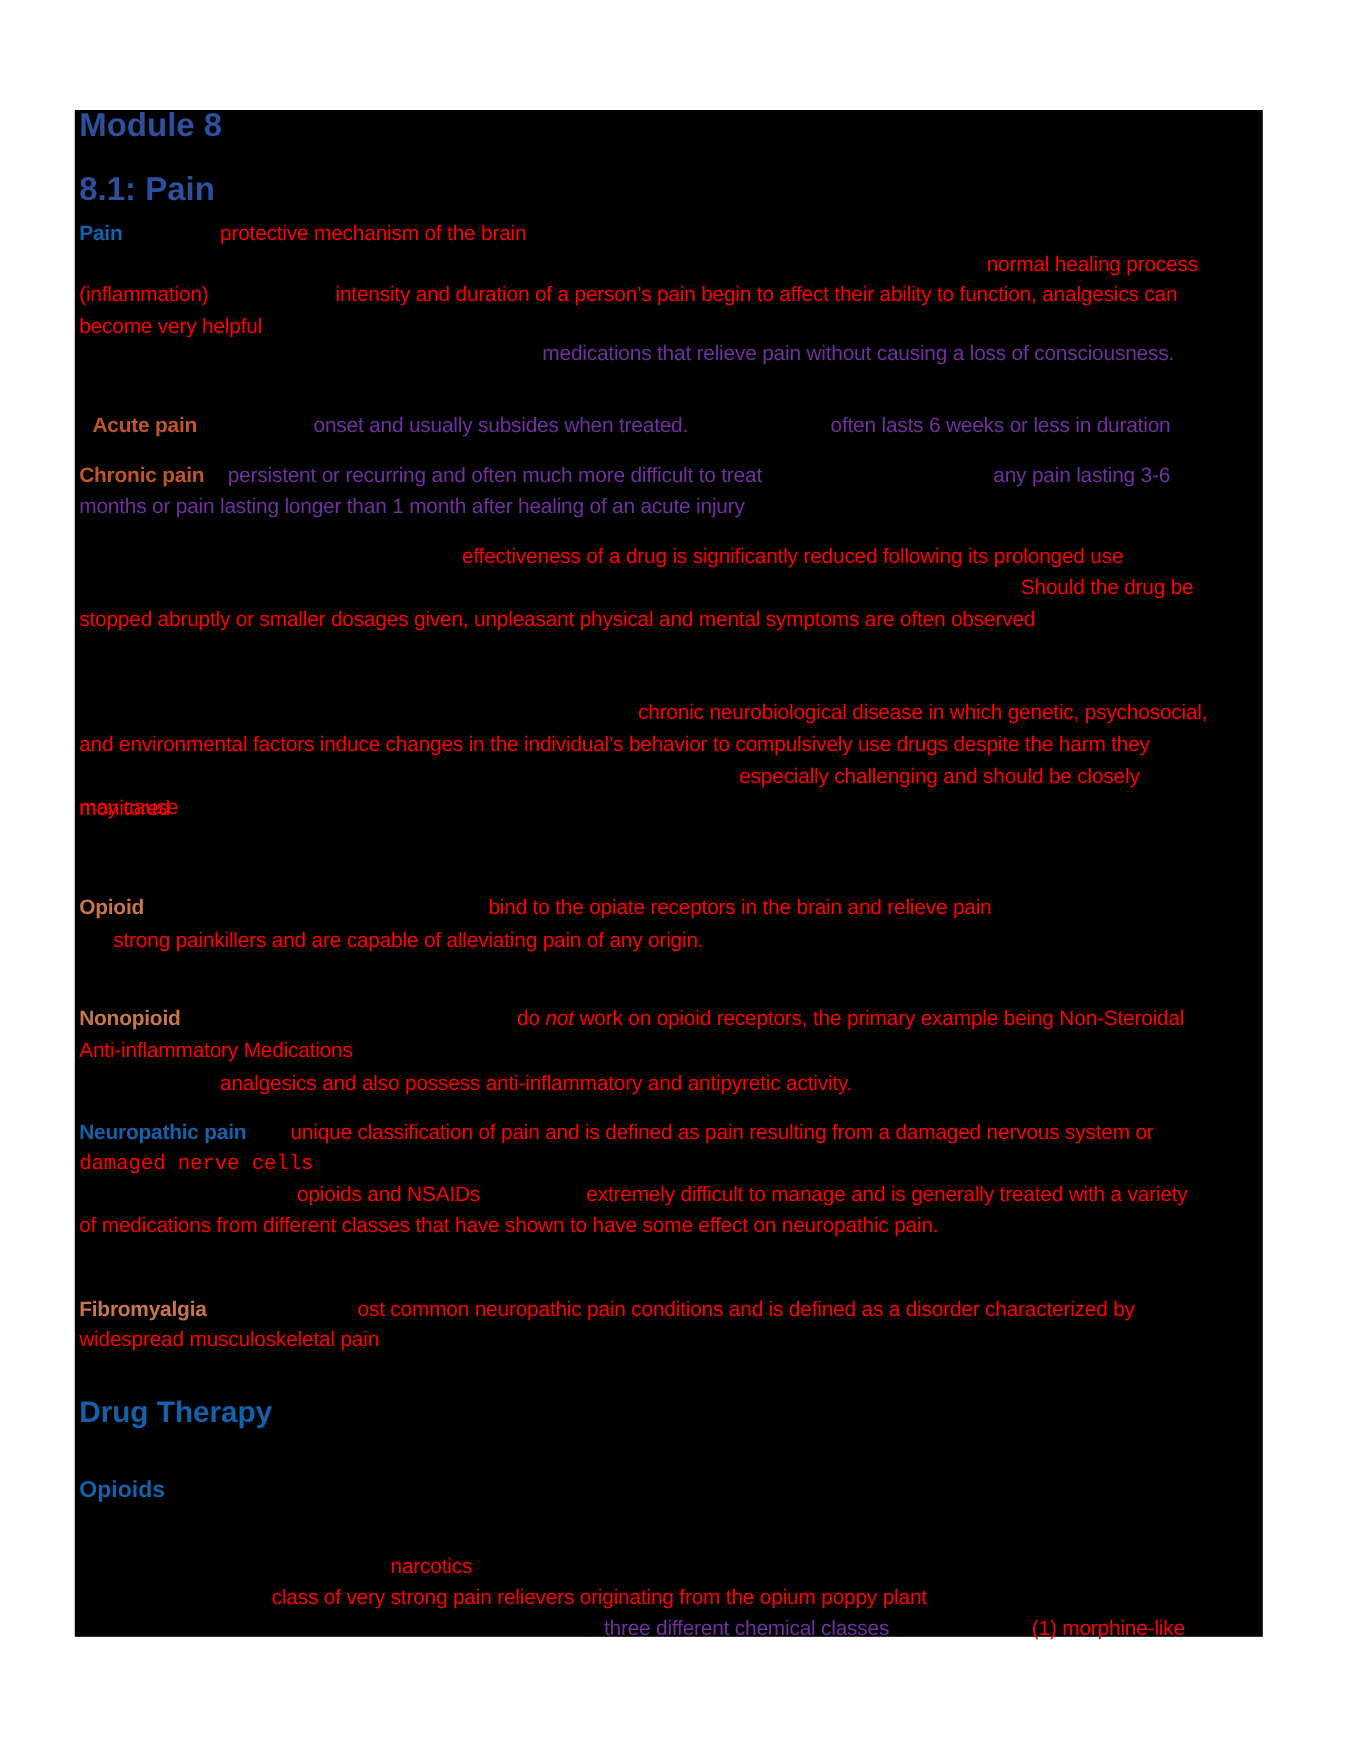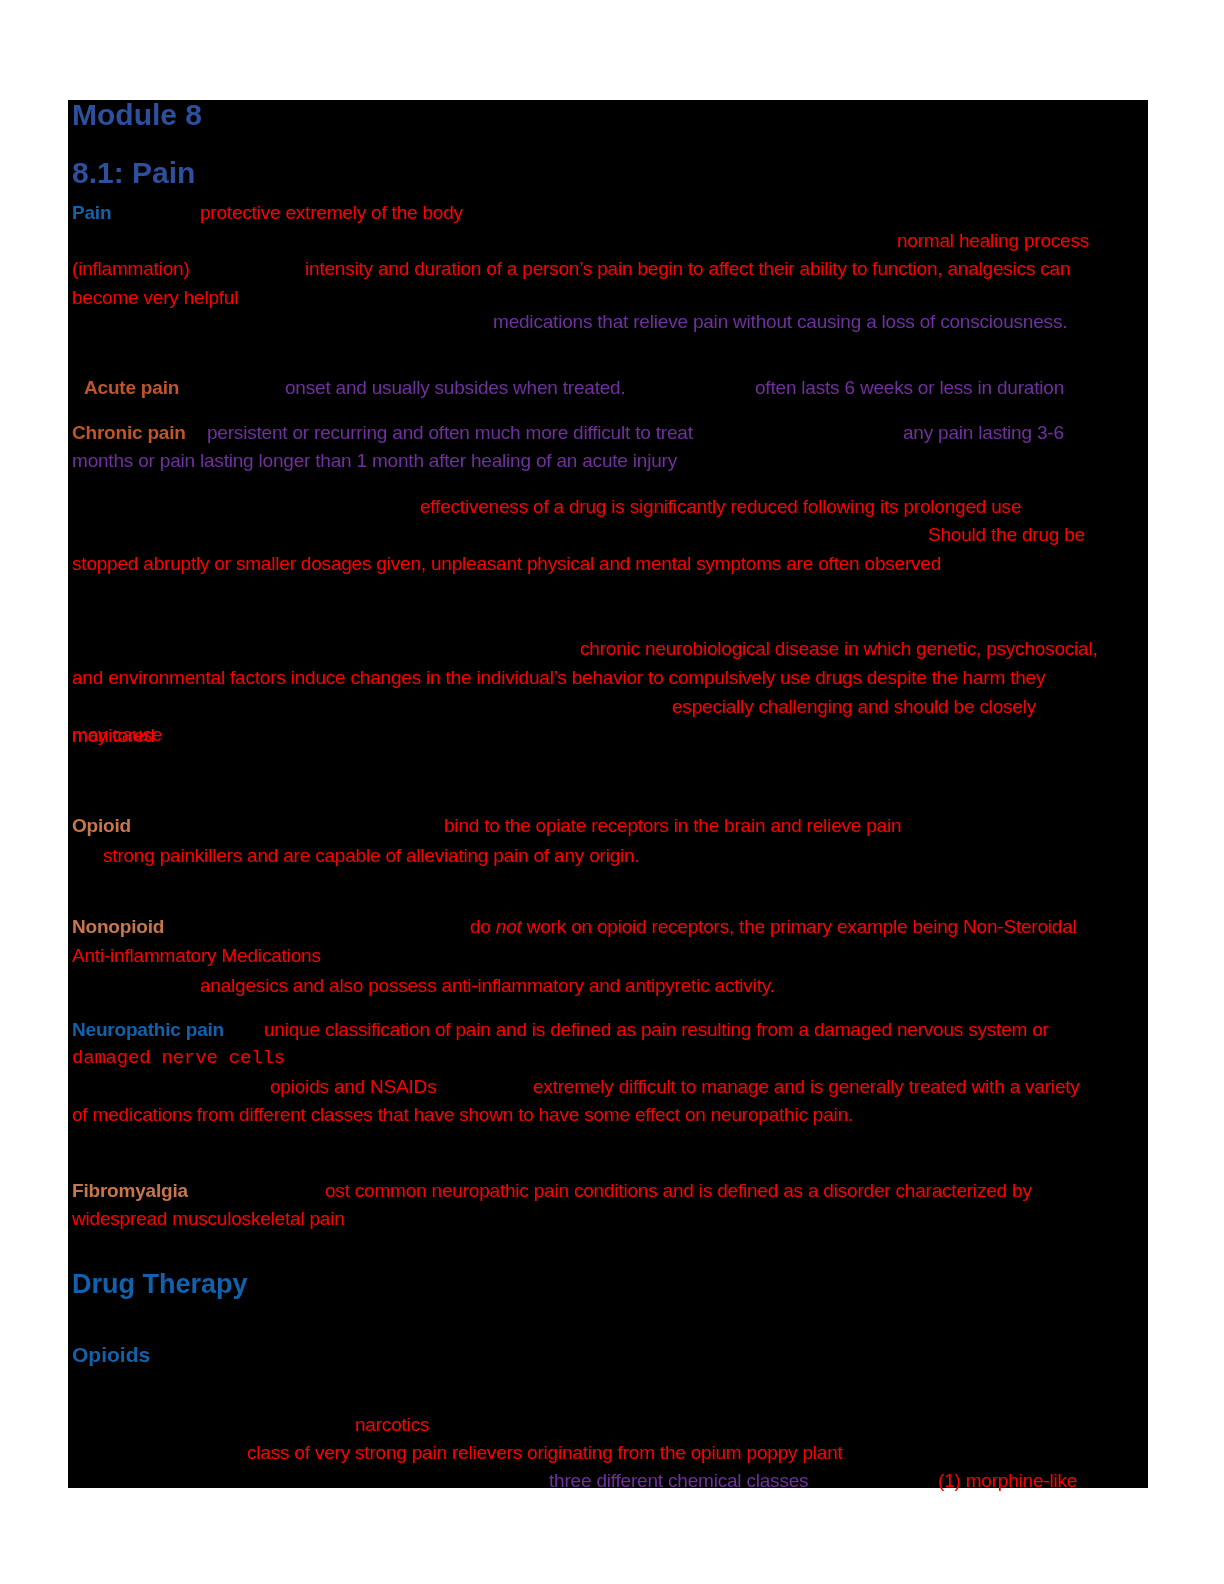--- a/index.html
+++ b/index.html
@@ -49,21 +49,21 @@
 <body>
 
 <div class="page">
   <div class="content-box">
     <h1 class="heading h-module">Module 8</h1>
     <h1 class="heading h-section">8.1: Pain</h1>
     <h2 class="heading h-drug">Drug Therapy</h2>
     <h3 class="heading h-opioids">Opioids</h3>
     <div id="lines">
         <span class="seg c-blue bold" style="left: 4px; top: 102px;">Pain</span>
-        <span class="seg c-red" style="left: 132px; top: 102px;">protective extremely of the body</span>
+        <span class="seg c-red" style="left: 132px; top: 102px;">protective mechanism of the brain</span>
         <span class="seg c-red" style="left: 829px; top: 130px;">normal healing process</span>
         <span class="seg c-red" style="left: 4px; top: 158px;">(inflammation)</span>
         <span class="seg c-red" style="left: 237px; top: 158px;">intensity and duration of a person’s pain begin to affect their ability to function, analgesics can</span>
         <span class="seg c-red" style="left: 4px; top: 187px;">become very helpful</span>
         <span class="seg c-purple" style="left: 425px; top: 187px; margin-top: 24px;">medications that relieve pain without causing a loss of consciousness.</span>
         <span class="seg c-orange bold" style="left: 4px; top: 277px; margin-left: 12px;">Acute pain</span>
         <span class="seg c-purple" style="left: 217px; top: 277px;">onset and usually subsides when treated.</span>
         <span class="seg c-purple" style="left: 687px; top: 277px;">often lasts 6 weeks or less in duration</span>
         <span class="seg c-orange bold" style="left: 4px; top: 322px;">Chronic pain</span>
         <span class="seg c-purple" style="left: 139px; top: 322px;">persistent or recurring and often much more difficult to treat</span>

